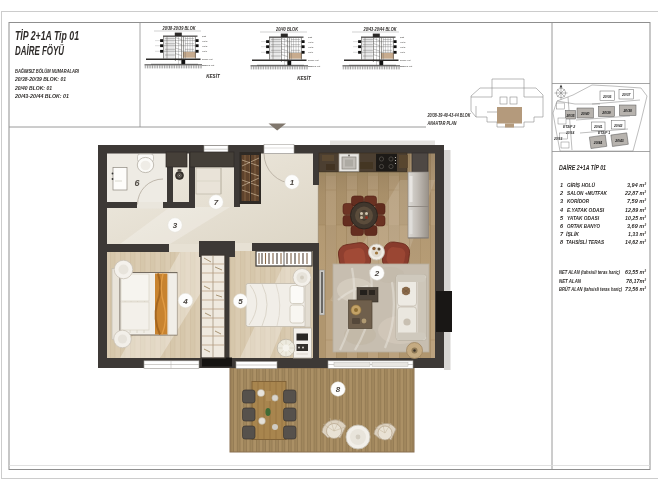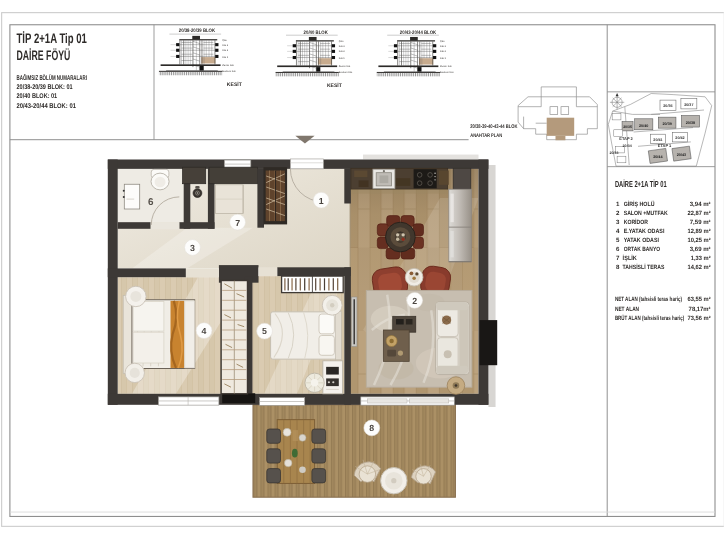--- a/index.html
+++ b/index.html
@@ -1,17 +1,17 @@
 <!DOCTYPE html>
 <html><head>
 <meta charset="utf-8">
 <style>
   html,body{margin:0;padding:0;background:#ffffff;}
   #page{position:relative;width:658px;height:494px;background:#ffffff;overflow:hidden;
-        font-family:"Liberation Sans",sans-serif;}
+        font-family:"Liberation Sans",sans-serif;font-style:italic;}
   svg{display:block;}
 </style>
 </head>
 <body>
 <div id="page">
 <svg width="660" height="494" viewBox="0 0 660 494" xmlns="http://www.w3.org/2000/svg">
 <defs>
   <pattern id="bedwood" width="10" height="90" patternUnits="userSpaceOnUse">
     <rect width="10" height="90" fill="#dacbb1"></rect>
     <rect width="5" height="90" fill="#d6c7ab"></rect>

